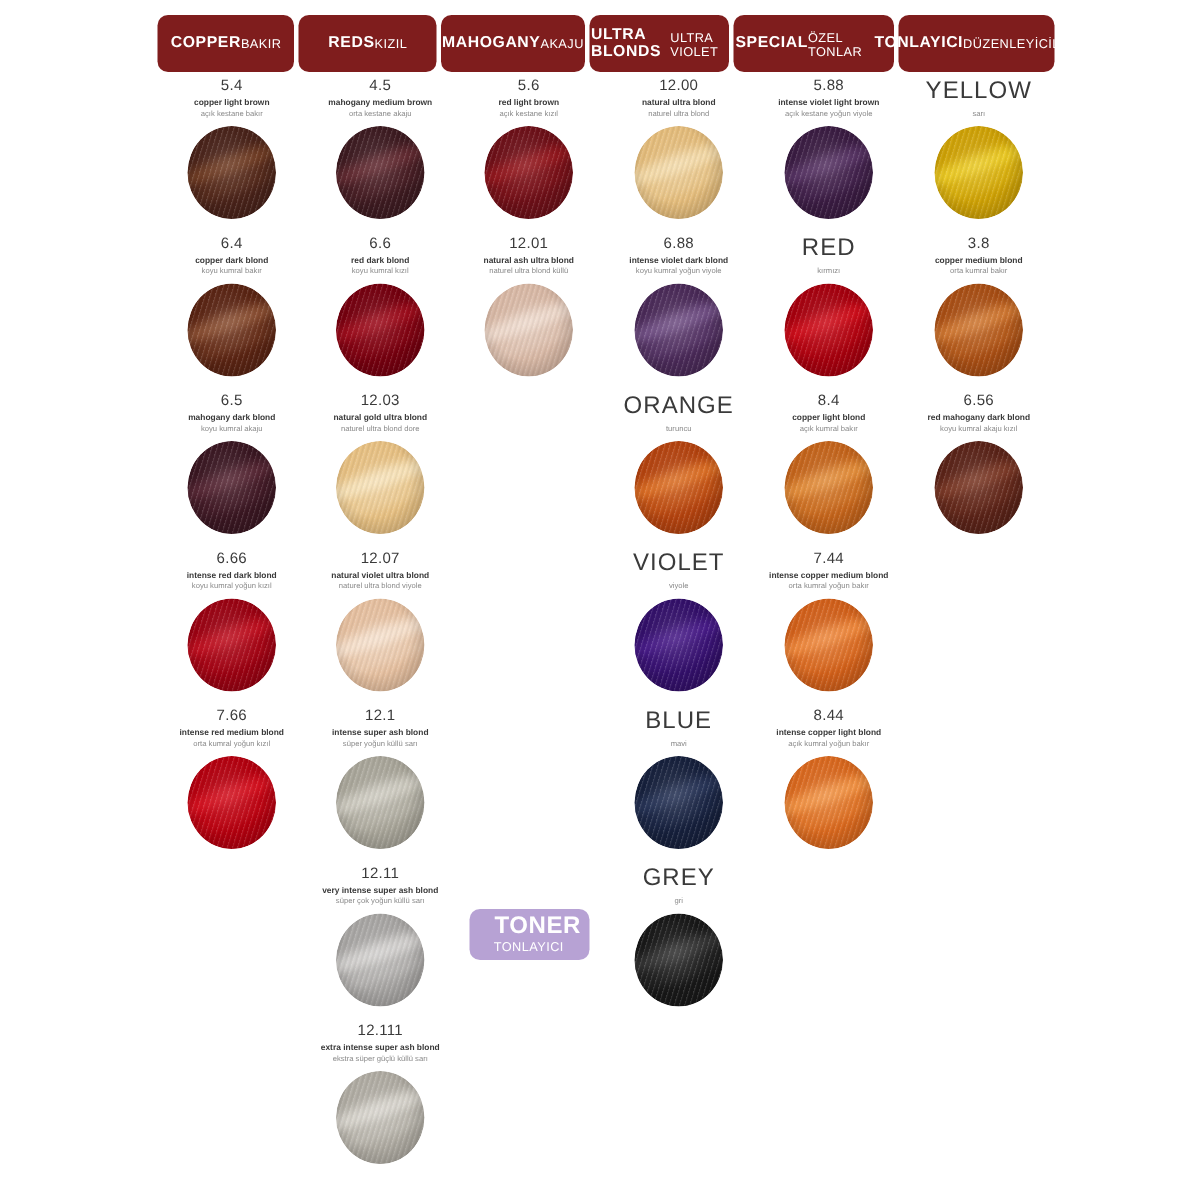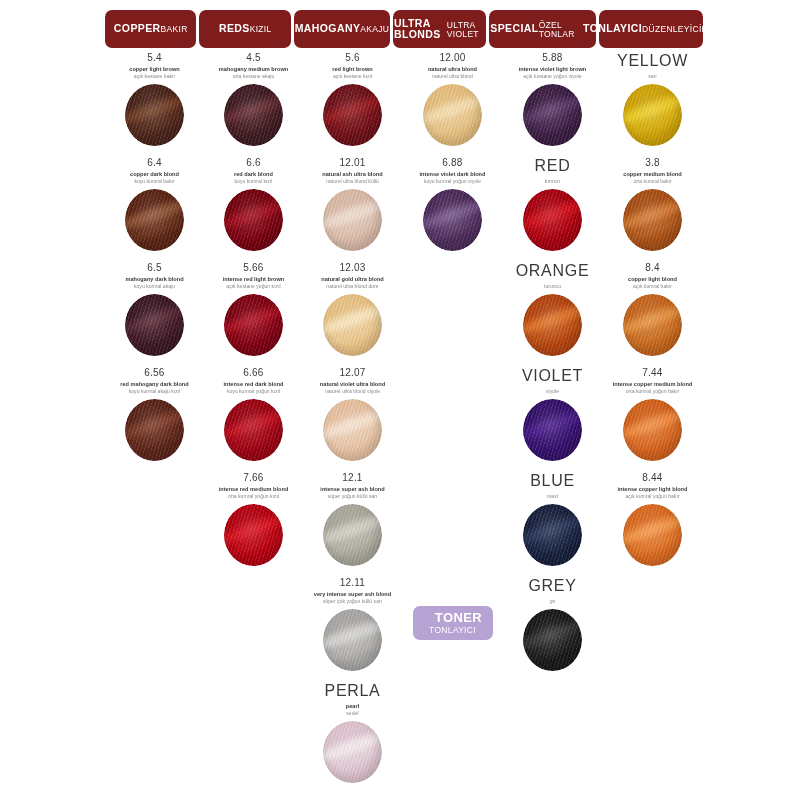--- a/index.html
+++ b/index.html
@@ -155,21 +155,21 @@
     background: #b7a2d4;
     border-radius: 7px;
     display: flex;
     flex-direction: column;
     align-items: center;
     justify-content: center;
     color: #ffffff;
     line-height: 1.05;
     margin-top: 31px;
   }
-  .toner-banner .en { font-size: 13px; font-weight: bold; letter-spacing: 0.4px; margin-left: 12px; }
+  .toner-banner .en { font-size: 16px; font-weight: bold; letter-spacing: 0.4px; margin-left: 12px; }
   .toner-banner .tr { font-size: 8.5px; letter-spacing: 0.3px; margin-top: 1px; }
 </style>
 </head>
 <body>
 
 <div id="chart-root">
 
   <div class="header-row" id="header-row">
       <div class="cat-header col-w-1">
         <div class="en">COPPER</div>
@@ -348,32 +348,20 @@
         <div class="name-tr">koyu kumral akaju</div>
         <div class="swatch">
           <div class="base" style="background: rgb(58, 23, 34);"></div>
           <div class="sheen" style="background: rgb(94, 44, 58);"></div>
           <div class="sheen2" style="background: rgb(94, 44, 58);"></div>
           <div class="strands"></div>
           <div class="vig"></div>
         </div>
       </div>
       <div class="cell">
-        <div class="code">5.66</div>
-        <div class="name-en">intense red light brown</div>
-        <div class="name-tr">açık kestane yoğun kızıl</div>
-        <div class="swatch">
-          <div class="base" style="background: rgb(125, 0, 18);"></div>
-          <div class="sheen" style="background: rgb(178, 16, 34);"></div>
-          <div class="sheen2" style="background: rgb(178, 16, 34);"></div>
-          <div class="strands"></div>
-          <div class="vig"></div>
-        </div>
-      </div>
-      <div class="cell">
         <div class="code">12.03</div>
         <div class="name-en">natural gold ultra blond</div>
         <div class="name-tr">naturel ultra blond dore</div>
         <div class="swatch">
           <div class="base" style="background: rgb(232, 193, 131);"></div>
           <div class="sheen" style="background: rgb(250, 233, 196);"></div>
           <div class="sheen2" style="background: rgb(250, 233, 196);"></div>
           <div class="strands"></div>
           <div class="vig"></div>
         </div>
@@ -543,26 +531,26 @@
           <div class="sheen" style="background: rgb(60, 60, 60);"></div>
           <div class="sheen2" style="background: rgb(60, 60, 60);"></div>
           <div class="strands"></div>
           <div class="vig"></div>
         </div>
       </div>
       <div class="cell empty"></div>
       <div class="cell empty"></div>
       <div class="cell empty"></div>
       <div class="cell">
-        <div class="code word">PERLA</div>
-        <div class="name-en">pearl</div>
-        <div class="name-tr">sedef</div>
-        <div class="swatch">
-          <div class="base" style="background: rgb(221, 195, 207);"></div>
-          <div class="sheen" style="background: rgb(247, 238, 242);"></div>
-          <div class="sheen2" style="background: rgb(247, 238, 242);"></div>
+        <div class="code">12.111</div>
+        <div class="name-en">extra intense super ash blond</div>
+        <div class="name-tr">ekstra süper güçlü küllü sarı</div>
+        <div class="swatch">
+          <div class="base" style="background: rgb(176, 172, 163);"></div>
+          <div class="sheen" style="background: rgb(224, 221, 214);"></div>
+          <div class="sheen2" style="background: rgb(224, 221, 214);"></div>
           <div class="strands"></div>
           <div class="vig"></div>
         </div>
       </div>
     </div>
 
 </div>
 
 </body></html>

